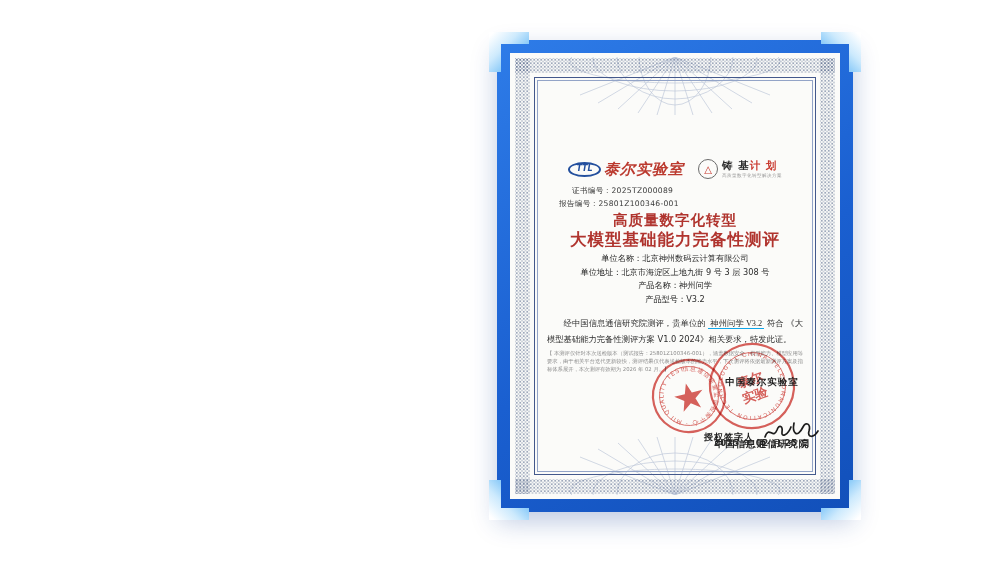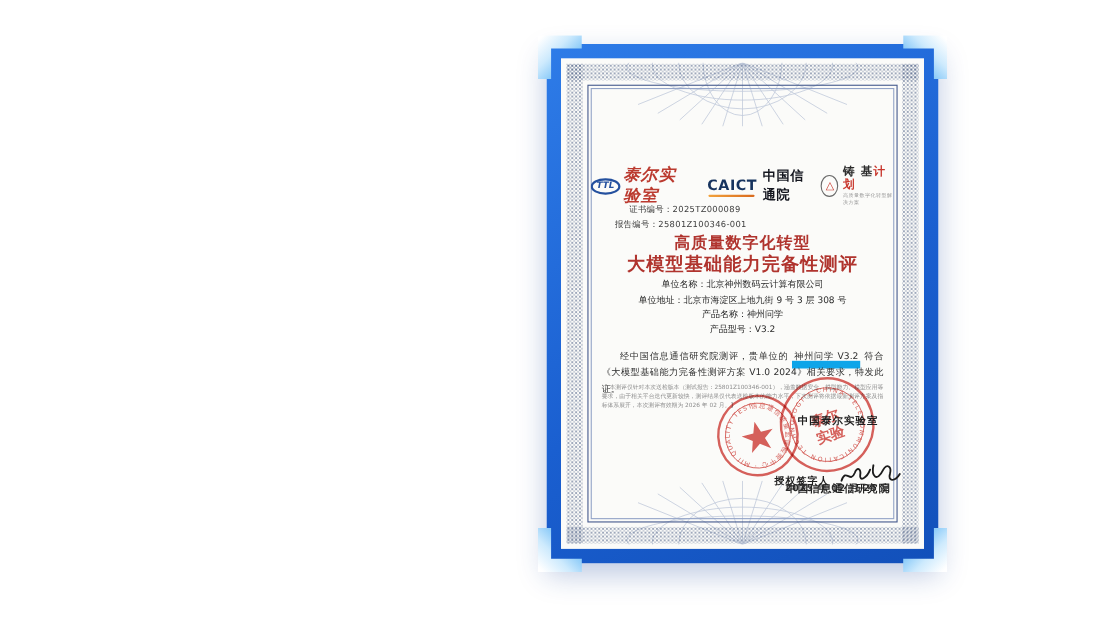--- a/index.html
+++ b/index.html
@@ -75,21 +75,21 @@
             font-size:16.5px; font-weight:800; color:#b0342e; letter-spacing:1px; }
 
   .fields { position:absolute; top:172px; left:0; right:0; }
   .field { display:flex; justify-content:center; font-size:8.2px; color:#2d2d2d;
            line-height:13.5px; }
   .field b { font-weight:400; color:#222; }
 
   .bodytext { position:absolute; top:236px; left:10px; right:10px;
               font-size:8.3px; line-height:1.8; color:#2e2e2e; text-align:justify;
               text-indent:2em; }
-  .bodytext .ul { border-bottom:7px solid #0ea5e9; padding:0 2px; }
+  .bodytext .ul { border-bottom:1px solid #0ea5e9; padding:0 2px;font-family:Liberation Serif, serif; }
 
   .footnote { position:absolute; top:269px; left:10px; right:10px;
               font-size:5.3px; line-height:1.55; color:#8d8d8d; text-align:justify; }
 
   .stamp { position:absolute; z-index:3; mix-blend-mode:multiply; opacity:.88; }
   .stamp.left  { left:112px; top:276px; transform:rotate(-14deg); }
   .stamp.right { left:169px; top:260px; transform:rotate(-18deg); }
 
   .issuer { position:absolute; left:110px; width:230px; text-align:center; z-index:4;
             color:#1e1e1e; }
@@ -142,27 +142,20 @@
 
     <div class="content">
 
       <div class="logos">
         <div class="logo-ttl">
           <span class="ttl-oval">
             <span class="ttl-abbr">TTL</span>
           </span>
           <span class="ttl-cn">泰尔实验室</span>
         </div>
-        <div class="logo-caict">
-          <span class="caict-en">
-            <span>CAICT</span>
-            <span class="caict-swoosh"></span>
-          </span>
-          <span class="caict-cn">中国信通院</span>
-        </div>
         <div class="logo-zhuji">
           <span class="zhuji-icon">△</span>
           <span>
             <div class="zhuji-line1">
               <span class="zhuji-p1">铸 基</span><span class="zhuji-p2">计 划</span>
             </div>
             <div class="zhuji-sub">高质量数字化转型解决方案</div>
           </span>
         </div>
       </div>

